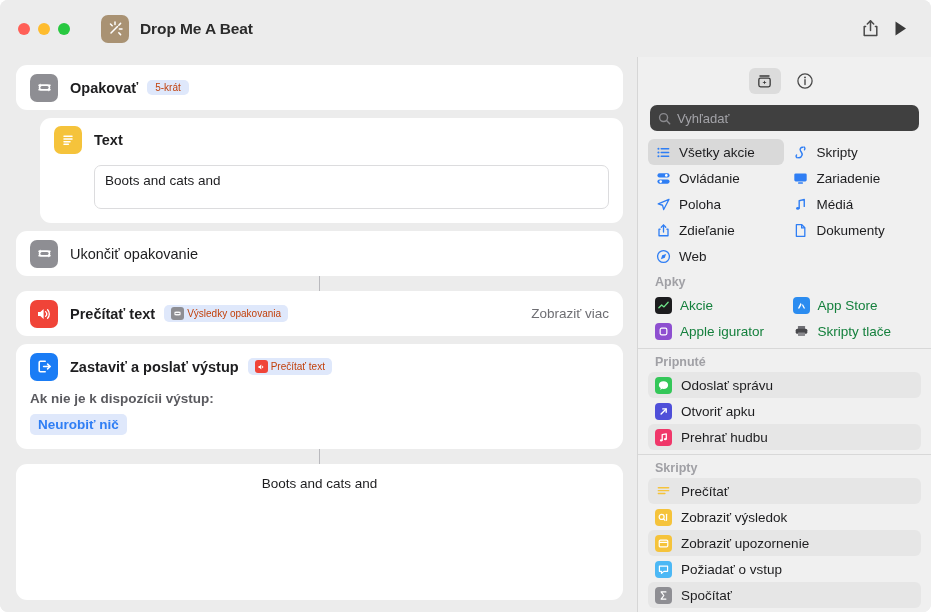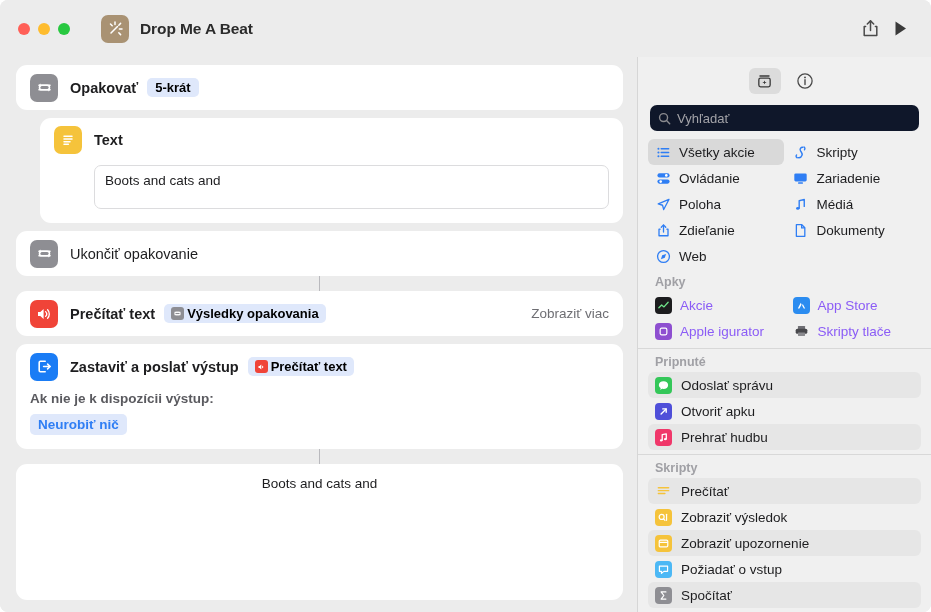--- a/index.html
+++ b/index.html
@@ -101,23 +101,23 @@
     font-size: 14.5px;
     font-weight: bold;
     color: #1d1d1f;
     white-space: nowrap;
   }
   .token {
     display: inline-flex;
     align-items: center;
     gap: 3px;
     background: #dfe8fb;
-    color: #000000;
-    font-size: 13px;
-    font-weight: bold;
+    color: #c2410c;
+    font-size: 10px;
+    font-weight: normal;
     border-radius: 5px;
     padding: 2px 7px;
     margin-left: 9px;
     white-space: nowrap;
   }
   .token .tok-ico {
     width: 13px; height: 13px;
     border-radius: 3px;
     display: inline-flex; align-items: center; justify-content: center;
     flex: 0 0 13px;
@@ -219,21 +219,21 @@
   .sb-tool {
     width: 32px; height: 26px;
     border-radius: 6px;
     display: flex; align-items: center; justify-content: center;
   }
   .sb-tool.active { background: #dcdcdc; }
 
   .search-wrap { padding: 0 12px; }
   .search-box {
     height: 26px;
-    background: #0f172a;
+    background: #404040;
     border-radius: 7px;
     display: flex;
     align-items: center;
     padding: 0 8px;
     gap: 6px;
   }
   .search-ph {
     font-size: 13px;
     color: #a3a3a8;
   }
@@ -281,21 +281,21 @@
     column-gap: 2px;
   }
   .app-item {
     display: flex;
     align-items: center;
     gap: 8px;
     height: 26px;
     padding: 0 7px;
     border-radius: 6px;
     font-size: 13.5px;
-    color: #8b5cf6;
+    color: #15803d;
     white-space: nowrap;
     overflow: hidden;
     text-align: center;
   }
   .app-ico {
     width: 17px; height: 17px;
     flex: 0 0 17px;
     border-radius: 4px;
     display: flex; align-items: center; justify-content: center;
     font-size: 10px;

